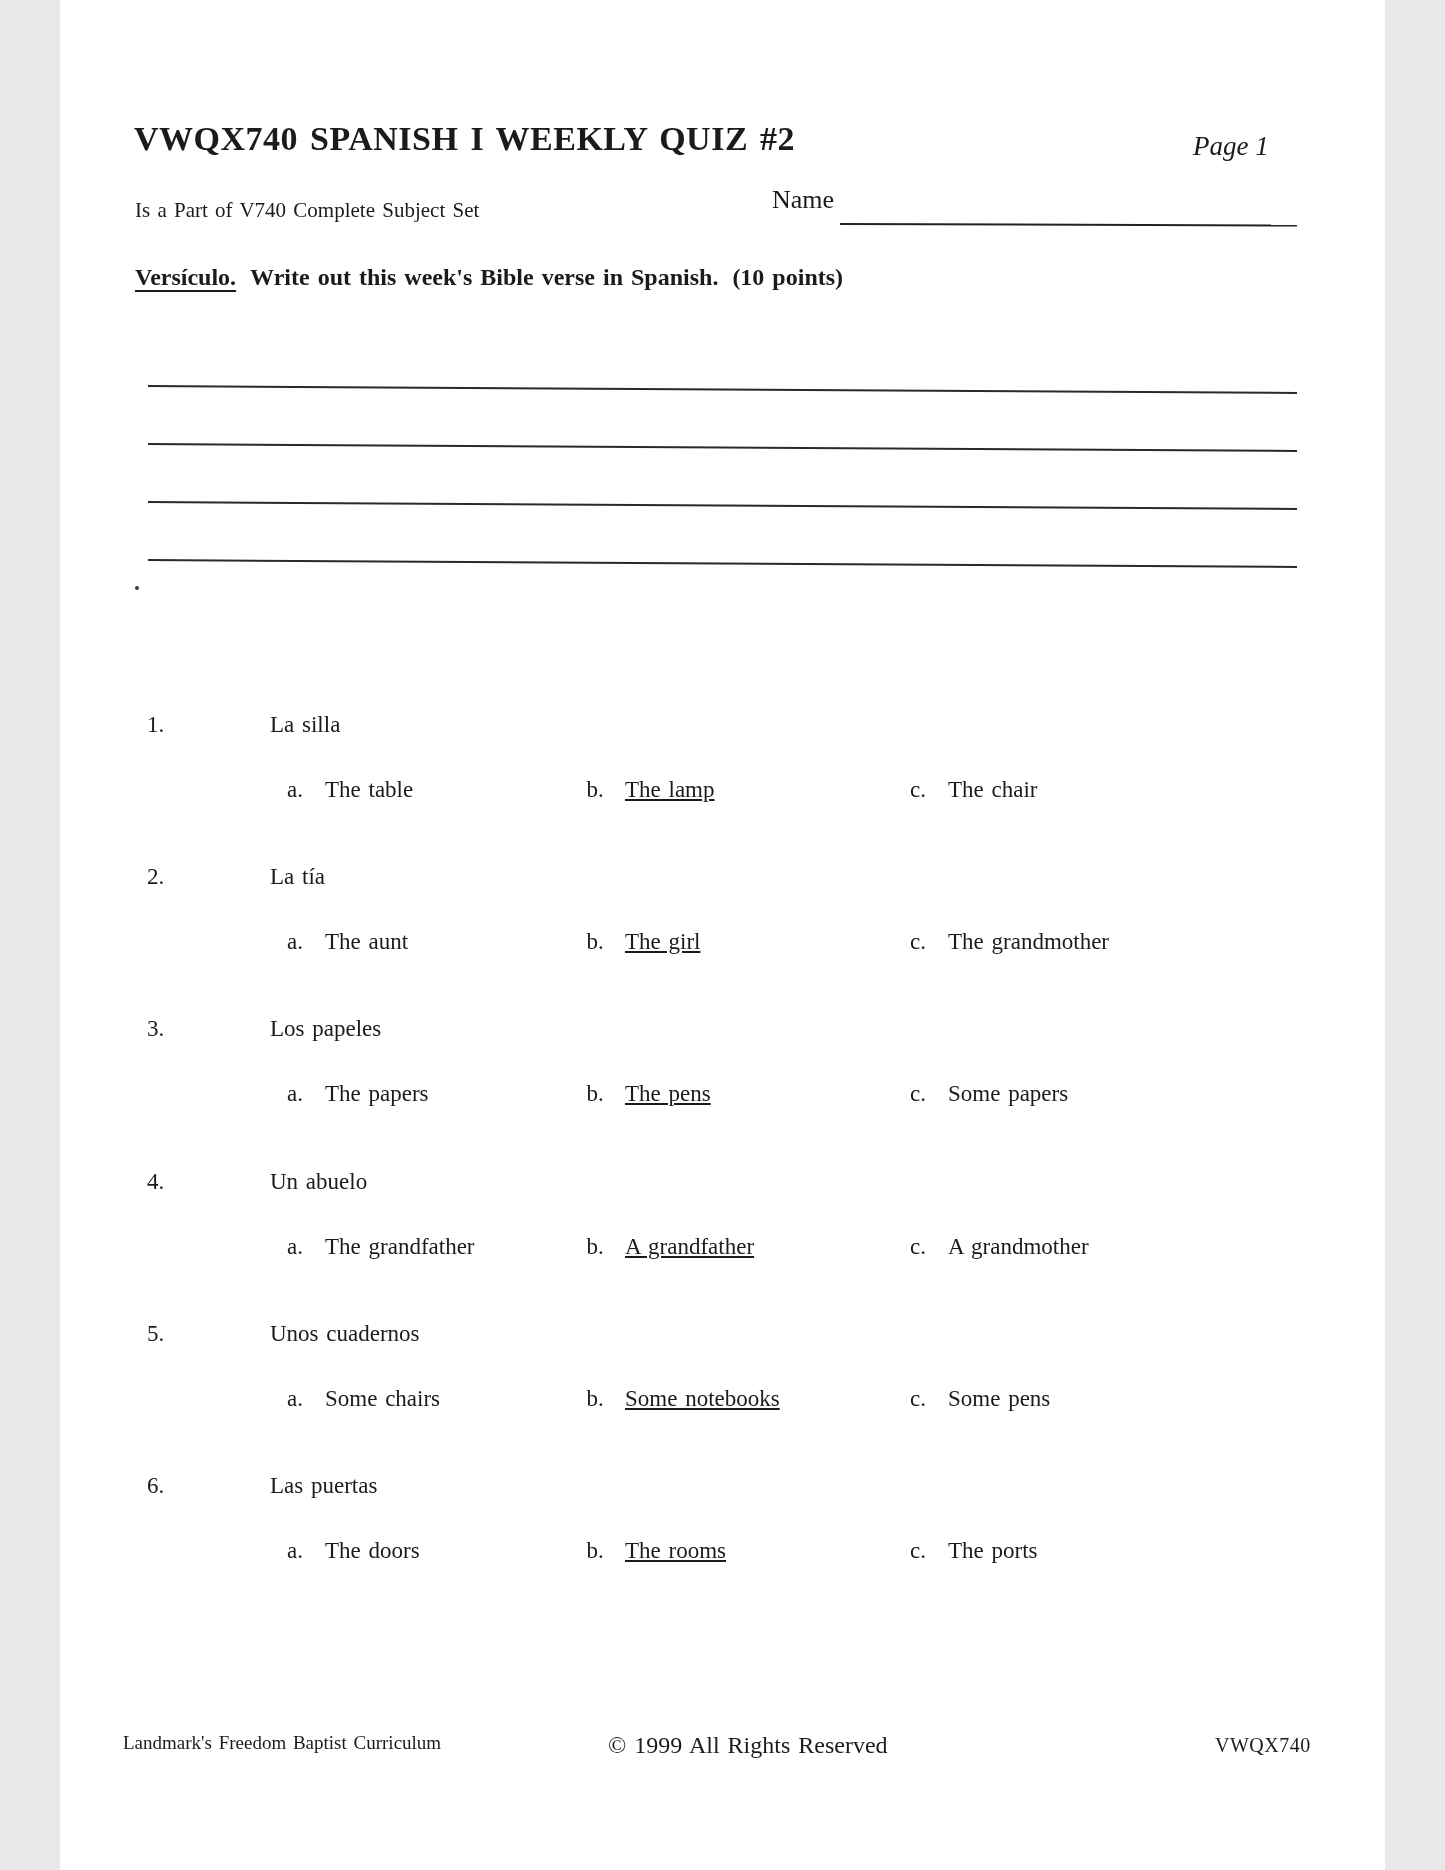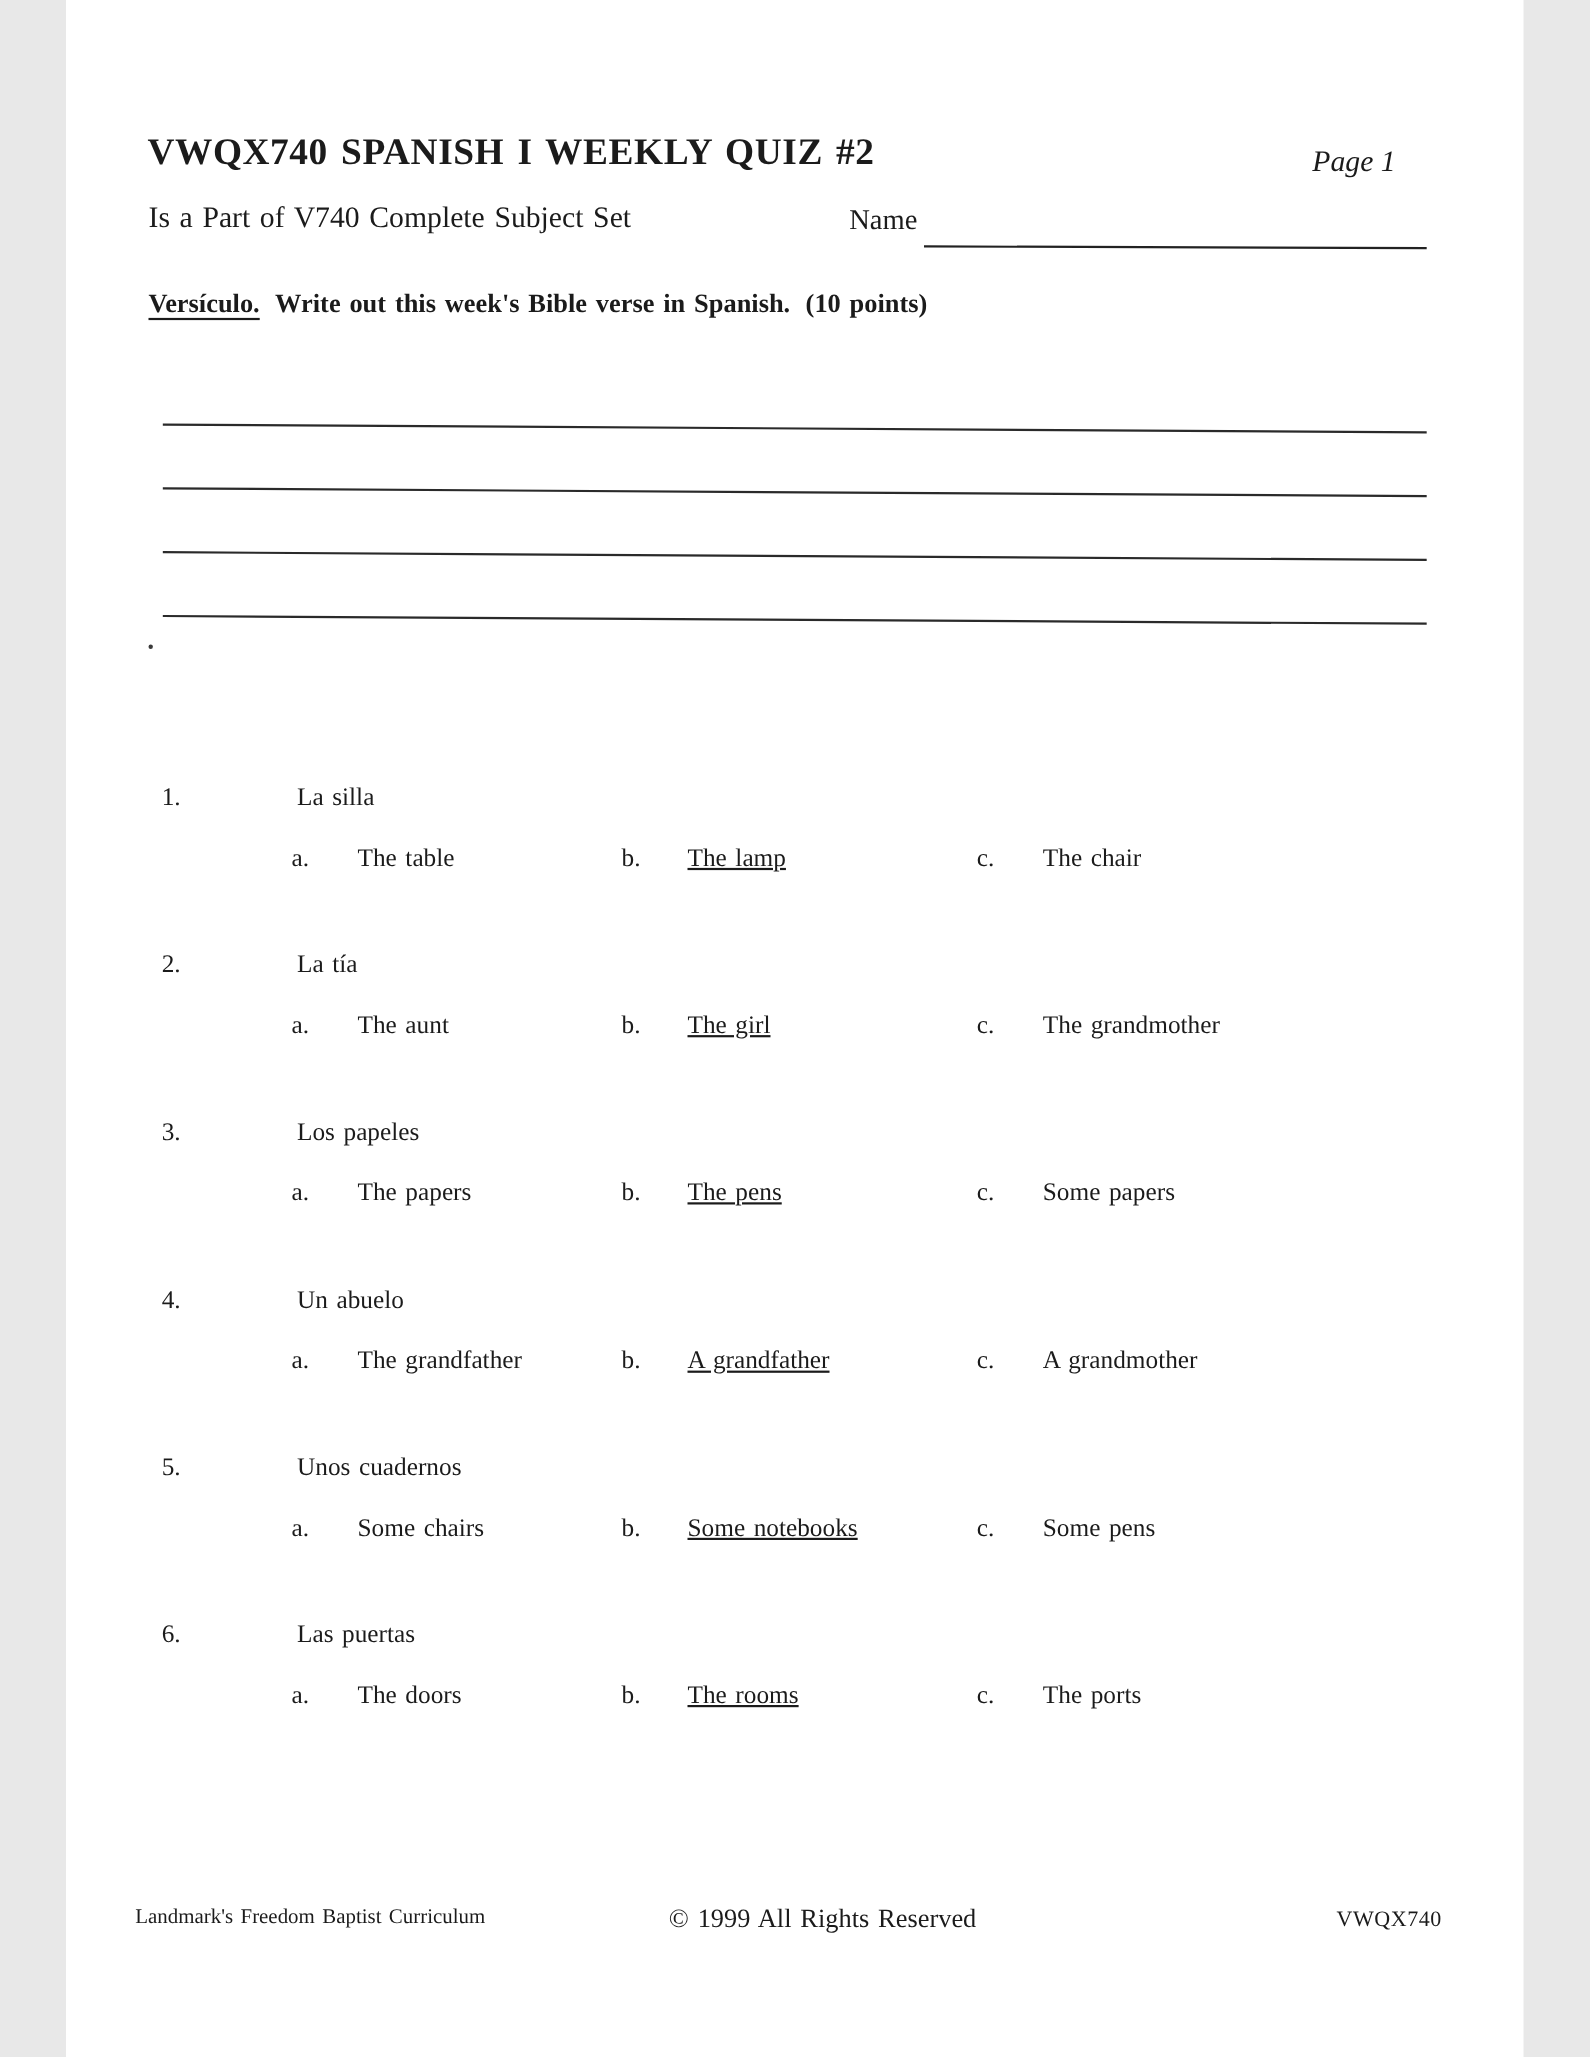--- a/index.html
+++ b/index.html
@@ -21,22 +21,22 @@
     font-size: 34px; font-weight: bold;
     letter-spacing: 0.5px; word-spacing: 3px;
     white-space: nowrap;
   }
   .page-num {
     left: 1133px; top: 131px;
     font-size: 27px; font-style: italic;
     white-space: nowrap;
   }
   .subtitle {
-    left: 75px; top: 182px;
-    font-size: 27px; word-spacing: 2px;
+    left: 75px; top: 198px;
+    font-size: 21px; word-spacing: 2px;
     white-space: nowrap;
   }
   .name-label {
     left: 712px; top: 185px;
     font-size: 26px;
   }
   .name-line {
     left: 780px; top: 223px;
     width: 457px; height: 2px;
     background: #222;
@@ -67,21 +67,21 @@
     transform-origin: left center;
   }
 
   .question {
     position: absolute;
     left: 0; width: 1445px; height: 110px;
     font-size: 23px; word-spacing: 2px;
   }
   .q-num  { position: absolute; left: 87px;  top: 0; }
   .q-prompt { position: absolute; left: 210px; top: 0; white-space: nowrap; }
-  .opt { position: absolute; top: 55px; white-space: nowrap; }
+  .opt { position: absolute; top: 65px; white-space: nowrap; text-align: center; }
   .opt-a { left: 205px; }
   .opt-b { left: 505px; text-decoration: underline; }
   .opt-c { left: 828px; }
   .opt-letter { display: inline-block; width: 60px; }
 
   .footer-left  { left: 63px;  top: 1732px; font-size: 19px; word-spacing: 2px; white-space: nowrap; }
   .footer-center{ left: 548px; top: 1732px; font-size: 24px; word-spacing: 2px; white-space: nowrap; text-align: center; }
   .footer-right { left: 1155px; top: 1734px; font-size: 20px; letter-spacing: 0.5px; white-space: nowrap; }
 
   .speck {

